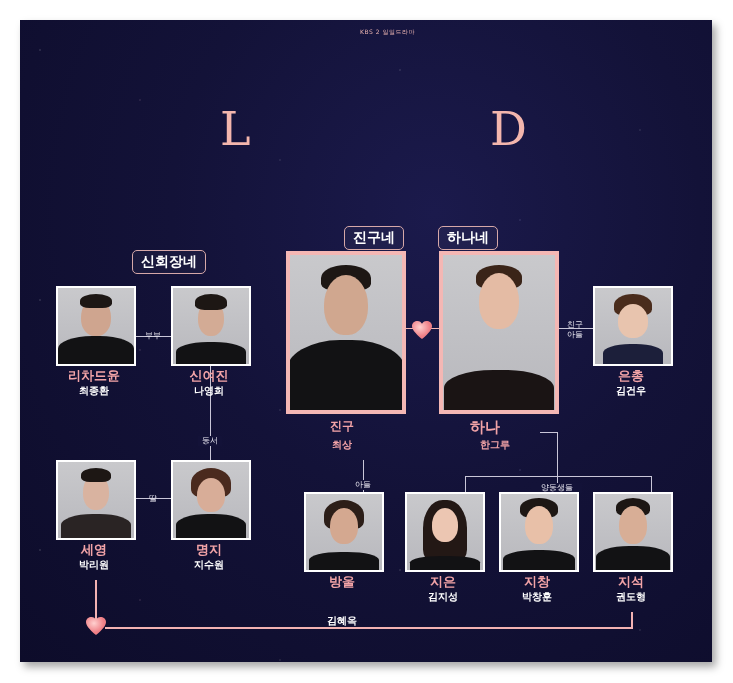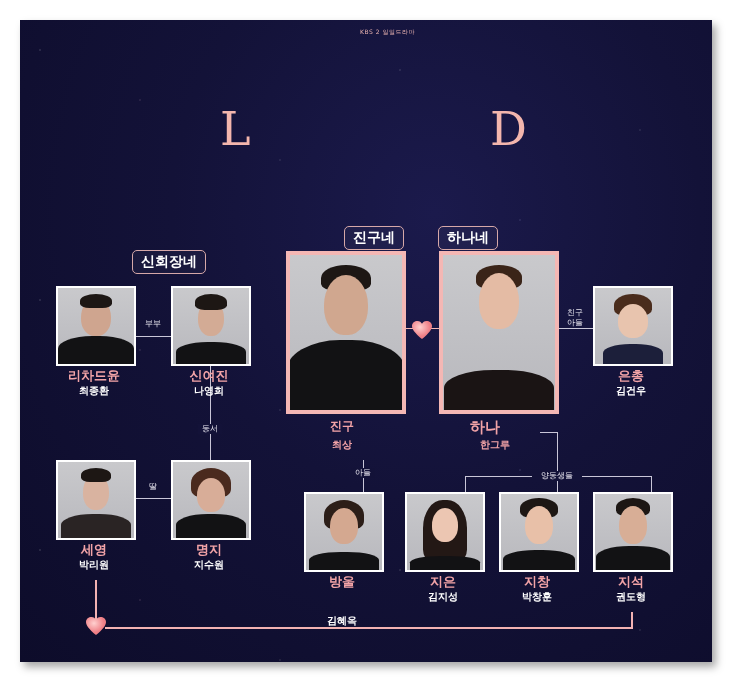--- a/index.html
+++ b/index.html
@@ -29,21 +29,21 @@
   .deco-r { left:470px; top:82px; font-family:"DejaVu Serif", serif; font-size:46px; color:#f3b6ad; }
   .family-badge { position:absolute; border:1.5px solid #d6a8a8; border-radius:5px; color:#fff;
                   font-weight:bold; font-size:14px; padding:2px 8px; background:rgba(255,255,255,0.03);text-align:center; }
   .photo { position:absolute; border:2px solid #ffffff; background:linear-gradient(#c9c9cc,#b8b8bd); overflow:hidden; }
   .photo.big { border:4px solid #f4b7b4; }
   .photo .head { position:absolute; left:50%; transform:translateX(-50%); border-radius:50% 50% 45% 45%; background:#d9b3a0; }
   .photo .hair { position:absolute; left:50%; transform:translateX(-50%); border-radius:50% 50% 30% 30%; background:#1d1714; }
   .photo .body { position:absolute; left:50%; transform:translateX(-50%); bottom:0; border-radius:45% 45% 0 0; background:#121214; }
   .name { position:absolute; text-align:center; color:#f2a3a7; font-weight:bold; font-size:13px; }
   .actor { position:absolute; text-align:center; color:#ffffff; font-size:10px; font-weight:bold; }
-  .rel { position:absolute; color:#e6e4ee; font-size:8px; text-align:center; background:transparent; line-height:10px; }
+  .rel { position:absolute; color:#e6e4ee; font-size:8px; text-align:center; background:transparent; line-height:10px;margin-top:12px; }
   .heart { position:absolute; width:22px; height:20px; }
 </style>
 </head>
 <body>
 
 <div class="poster">
   <div class="stars"></div>
 
   <div class="abs kbs">KBS 2 일일드라마</div>
   <div class="abs deco-l">L</div>

